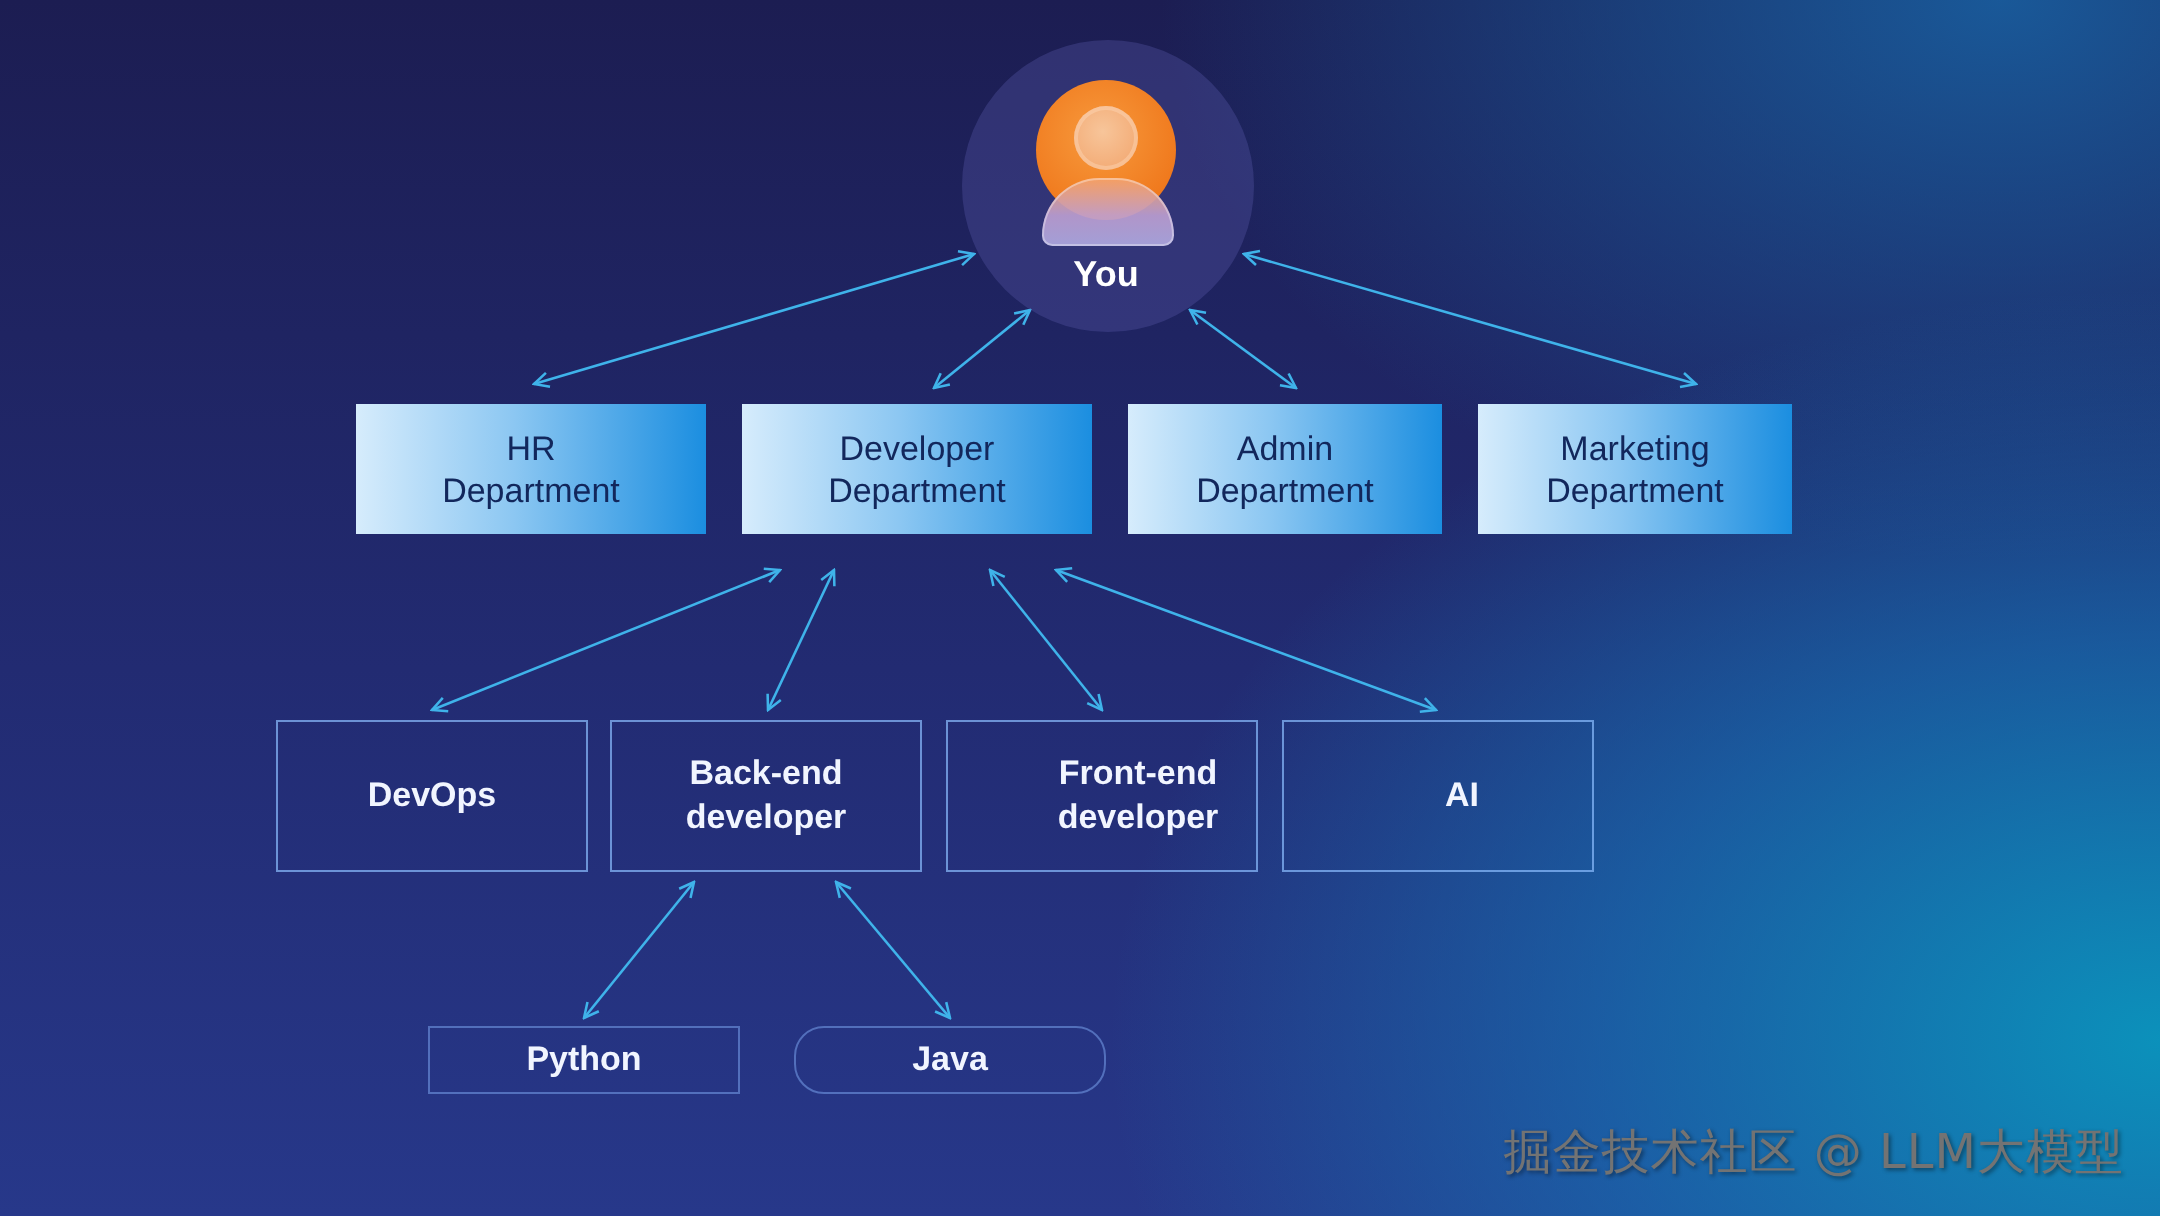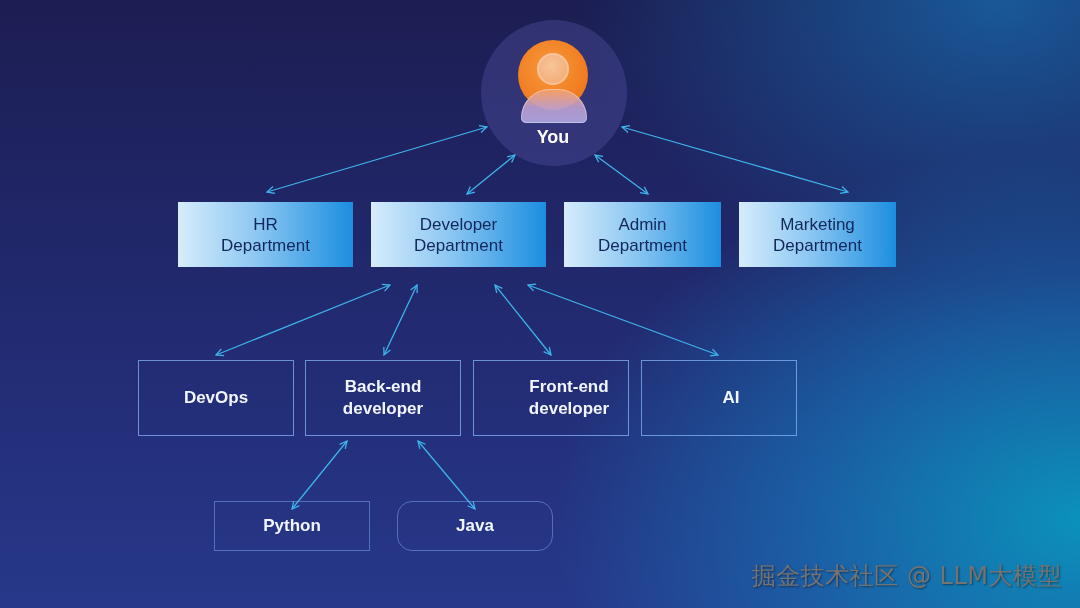--- a/index.html
+++ b/index.html
@@ -46,21 +46,21 @@
     .dept span { display:block; }
     .sub {
       width:156px; height:76px; top:360px;
       border:1.5px solid rgba(140,190,255,0.7);
       box-sizing:border-box;
       display:flex; align-items:center; justify-content:center; text-align:center;
       color:#f1f5ff; font-weight:bold; font-size:17px; line-height:22px;
       cursor:pointer;
     }
     .lang {
-      width:156px; height:50px; top:501px;
+      width:156px; height:34px; top:513px;
       border:1.5px solid rgba(120,160,235,0.55);
       box-sizing:border-box;
       display:flex; align-items:center; justify-content:center;
       color:#f1f5ff; font-weight:bold; font-size:17px;
       cursor:pointer;
     }
     .watermark {
       right:18px; top:560px;
       color:#737373; font-size:24px; letter-spacing:0.5px;
       text-shadow: 1px 1px 2px rgba(0,0,0,0.45);

